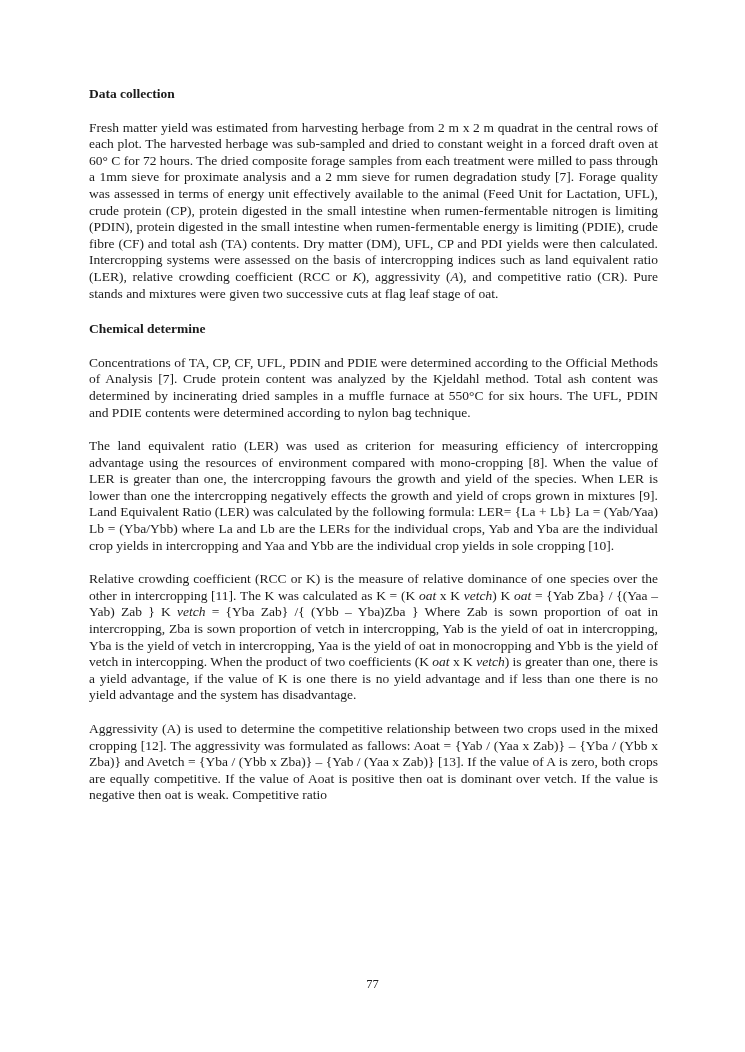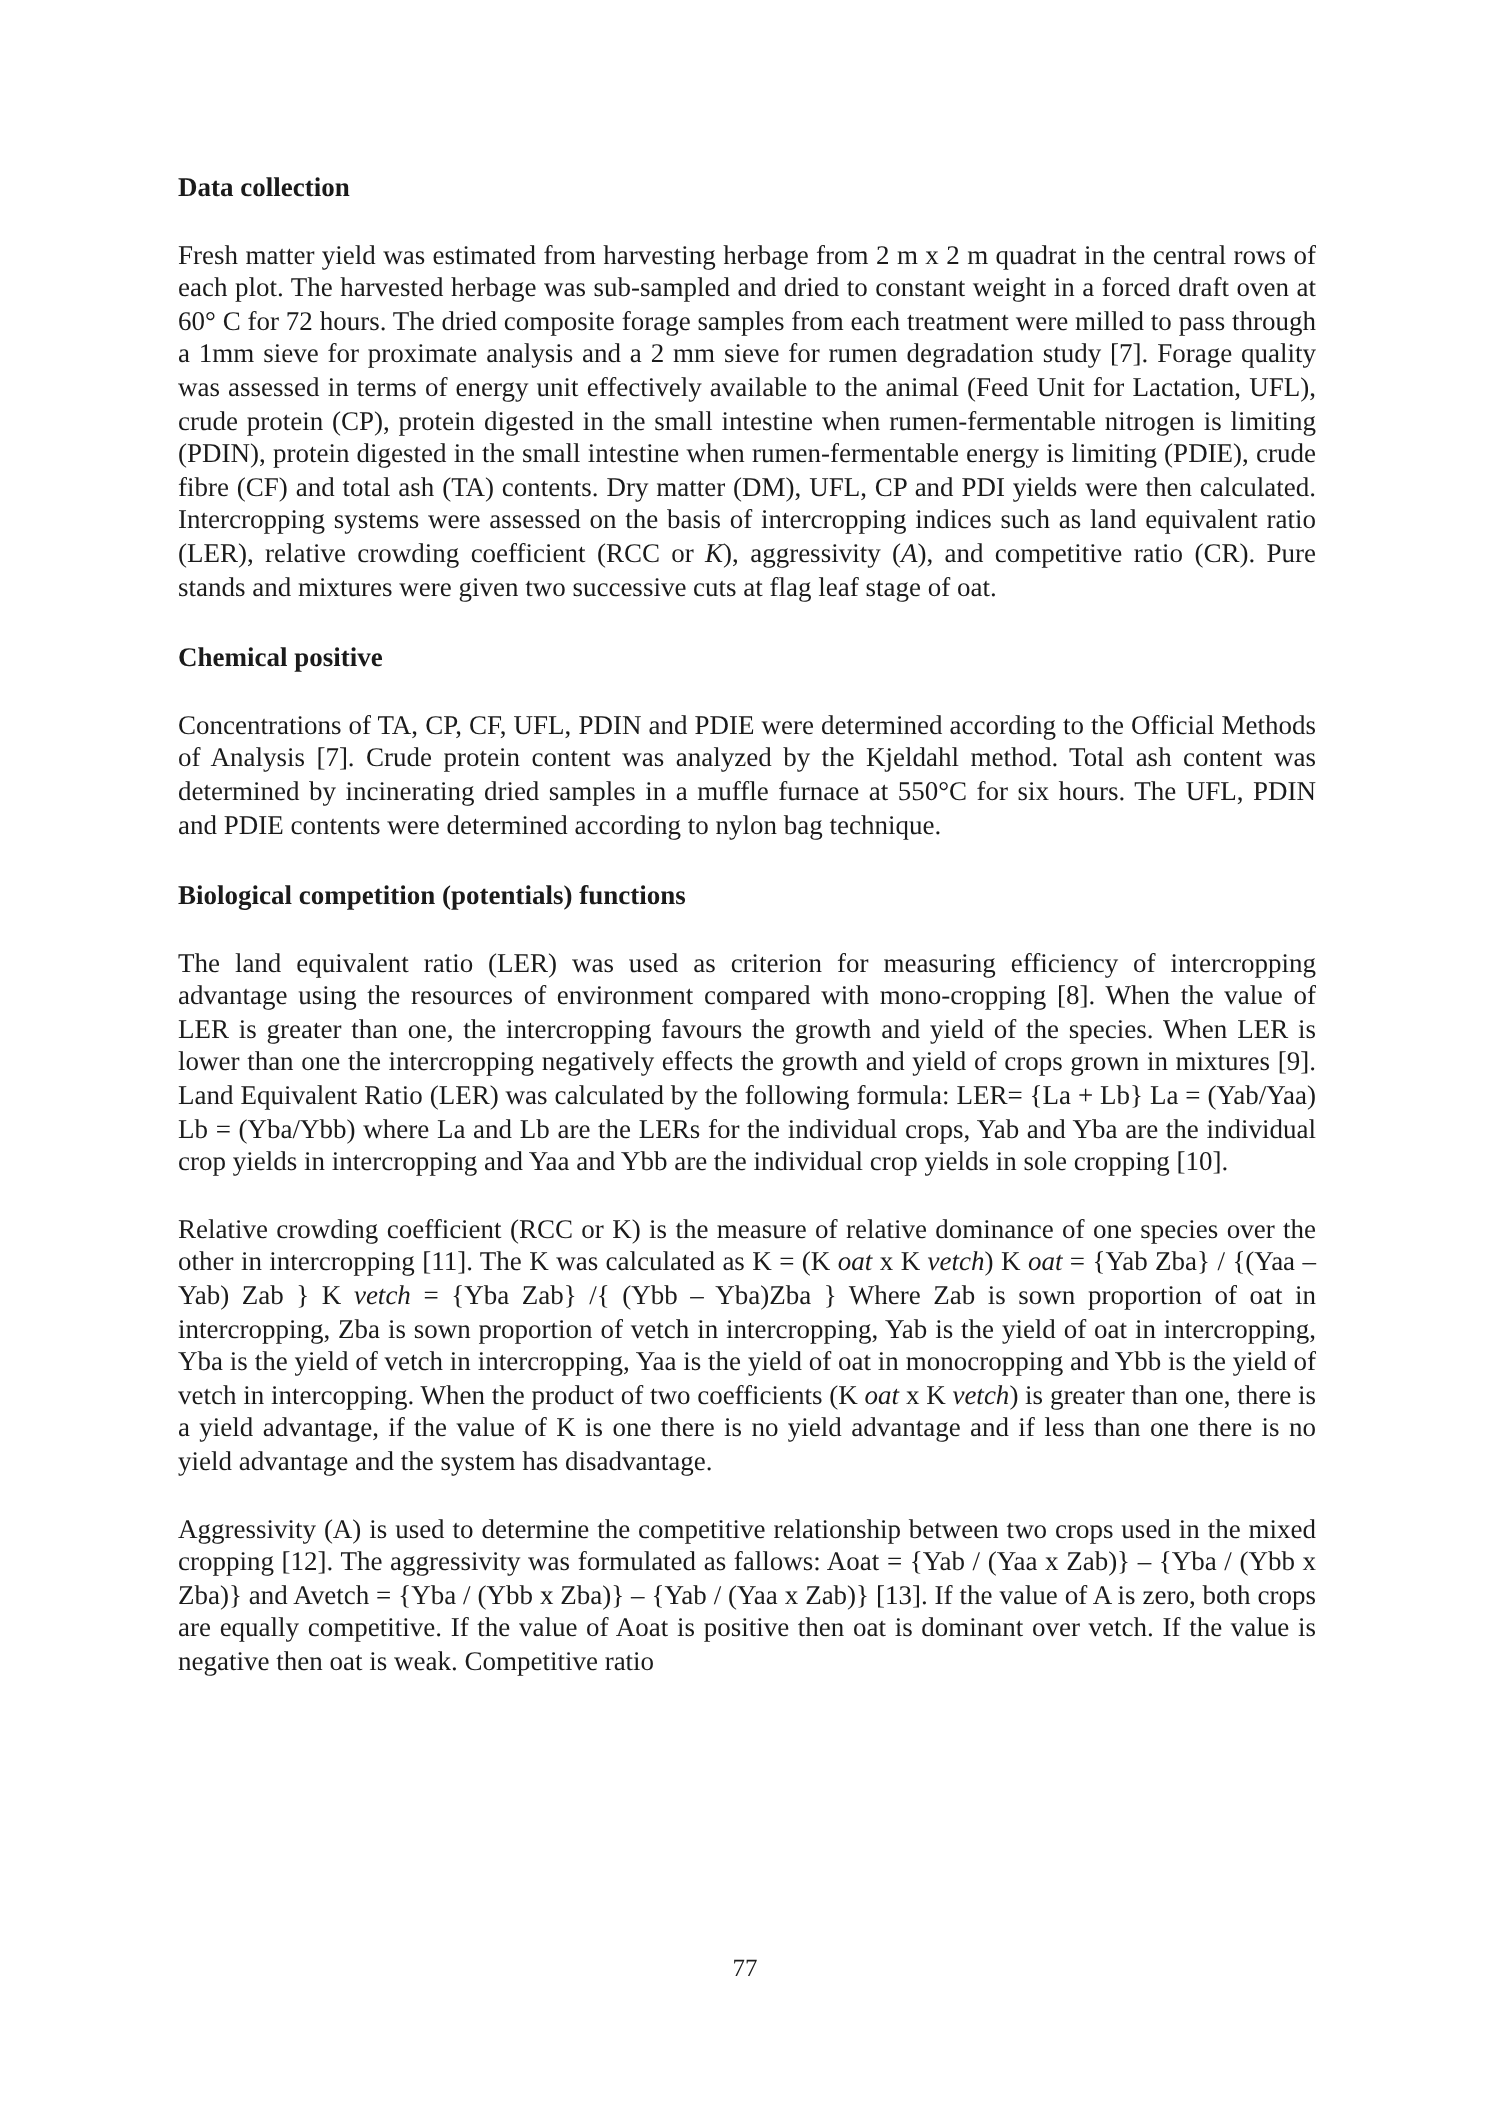--- a/index.html
+++ b/index.html
@@ -53,23 +53,22 @@
     line-height: 16px;
   }
 </style>
 </head>
 <body>
 
 <div class="page">
   <div class="content">
       <h3 class="block"><span>Data collection</span></h3>
       <p class="block"><span>Fresh matter yield was estimated from harvesting herbage from 2 m x 2 m quadrat in the central rows of each plot.  The harvested herbage was sub-sampled and dried to constant weight in a forced draft oven at 60° C for 72 hours. The dried composite forage samples from each treatment were milled to pass through a 1mm sieve for proximate analysis and a 2 mm sieve for rumen degradation study [7]. Forage quality was assessed in terms of energy unit effectively available to the animal (Feed Unit for Lactation, UFL), crude protein (CP), protein digested in the small intestine when rumen-fermentable nitrogen is limiting (PDIN), protein digested in the small intestine when rumen-fermentable energy is limiting (PDIE), crude fibre (CF) and total ash (TA) contents. Dry matter (DM), UFL, CP and PDI yields were then calculated. Intercropping systems were assessed on the basis of intercropping indices such as land equivalent ratio (LER), relative crowding coefficient (RCC or </span><span class="run-italic">K</span><span>), aggressivity (</span><span class="run-italic">A</span><span>), and competitive ratio (CR). Pure stands and mixtures were given two successive cuts at flag leaf stage of oat.</span></p>
-      <h3 class="block"><span>Chemical positive</span></h3>
+      <h3 class="block"><span>Chemical determine</span></h3>
       <p class="block"><span>Concentrations of TA, CP, CF, UFL, PDIN and PDIE were determined according to the Official Methods of Analysis [7]. Crude protein content was analyzed by the Kjeldahl method. Total ash content was determined by incinerating dried samples in a muffle furnace at 550°C for six hours. The UFL, PDIN and PDIE contents were determined according to nylon bag technique.</span></p>
-      <h3 class="block"><span>Biological competition (potentials) functions</span></h3>
       <p class="block"><span>The land equivalent ratio (LER) was used as criterion for measuring efficiency of intercropping advantage using the resources of environment compared with mono-cropping [8]. When the value of LER is greater than one, the intercropping favours the growth and yield of the species. When LER is lower than one the intercropping negatively effects the growth and yield of crops grown in mixtures [9]. Land Equivalent Ratio (LER) was calculated by the following formula: LER= {La + Lb} La = (Yab/Yaa) Lb = (Yba/Ybb) where La and Lb are the LERs for the individual crops, Yab and Yba are the individual crop yields in intercropping and Yaa and Ybb are the individual crop yields in sole cropping [10].</span></p>
       <p class="block"><span>Relative crowding coefficient (RCC or K) is the measure of relative dominance of one species over the other in intercropping [11]. The K was calculated as K = (K </span><span class="run-italic">oat</span><span> x K </span><span class="run-italic">vetch</span><span>) K </span><span class="run-italic">oat</span><span> = {Yab Zba} / {(Yaa – Yab) Zab } K </span><span class="run-italic">vetch</span><span> = {Yba Zab} /{ (Ybb – Yba)Zba } Where Zab is sown proportion of oat in intercropping, Zba is sown proportion of vetch in intercropping, Yab is the yield of oat in intercropping, Yba is the yield of vetch in intercropping, Yaa is the yield of oat in monocropping and Ybb is the yield of vetch in intercopping. When the product of two coefficients (K </span><span class="run-italic">oat</span><span> x K </span><span class="run-italic">vetch</span><span>) is greater than one, there is a yield advantage, if the value of K is one there is no yield advantage and if less than one there is no yield advantage and the system has disadvantage.</span></p>
       <p class="block"><span>Aggressivity (A) is used to determine the competitive relationship between two crops used in the mixed cropping [12]. The aggressivity was formulated as fallows: Aoat = {Yab / (Yaa x Zab)} – {Yba / (Ybb x Zba)} and Avetch = {Yba / (Ybb x Zba)} – {Yab / (Yaa x Zab)} [13]. If the value of A is zero, both crops are equally competitive.  If the value of Aoat is positive then oat is dominant over vetch. If the value is negative then oat is weak. Competitive ratio</span></p>
     </div>
   <div class="footer">
     <span>77</span>
   </div>
 </div>
 
 </body></html>

